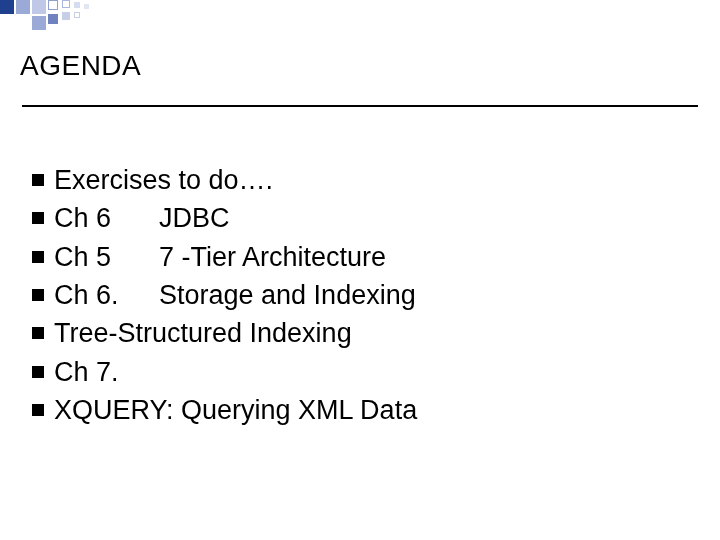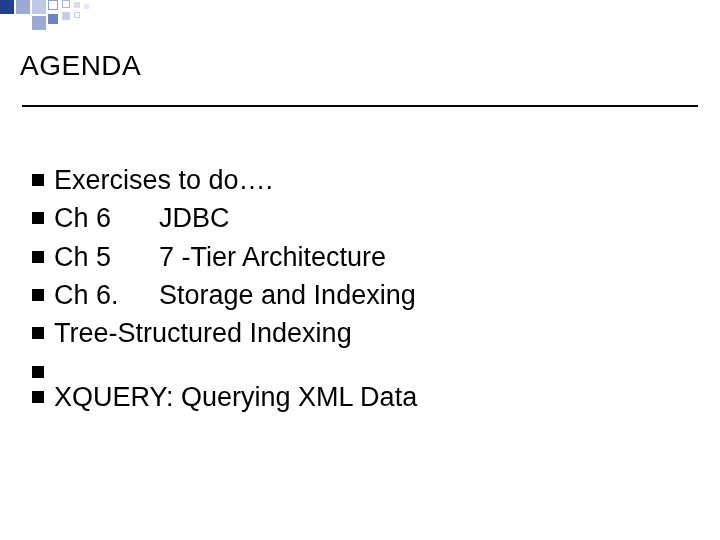--- a/index.html
+++ b/index.html
@@ -113,20 +113,21 @@
       <span class="bullet"></span>
       <span class="chap">Ch 6.</span>
       <span class="topic">Storage and Indexing</span>
     </div>
     <div class="row">
       <span class="bullet"></span>
       <span class="topic">Tree-Structured Indexing</span>
     </div>
     <div class="row">
       <span class="bullet"></span>
+      <span class="chap">Ch 7.</span>
     </div>
     <div class="row">
       <span class="bullet"></span>
       <span class="topic">XQUERY: Querying XML Data</span>
     </div>
   </div>
 
 </div>
 
 </body></html>

